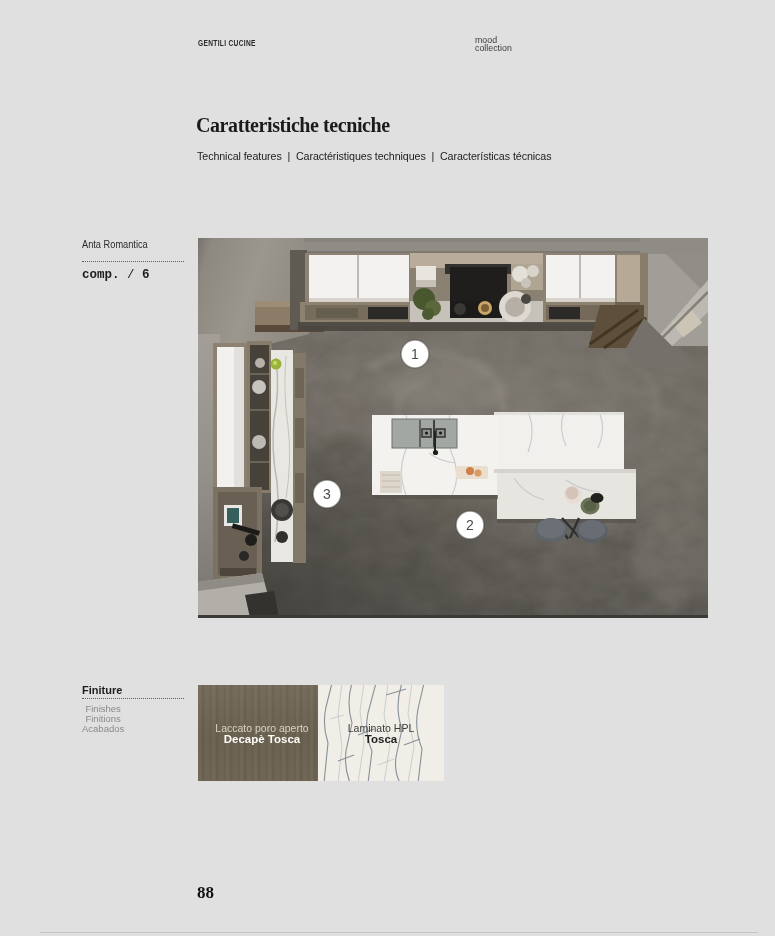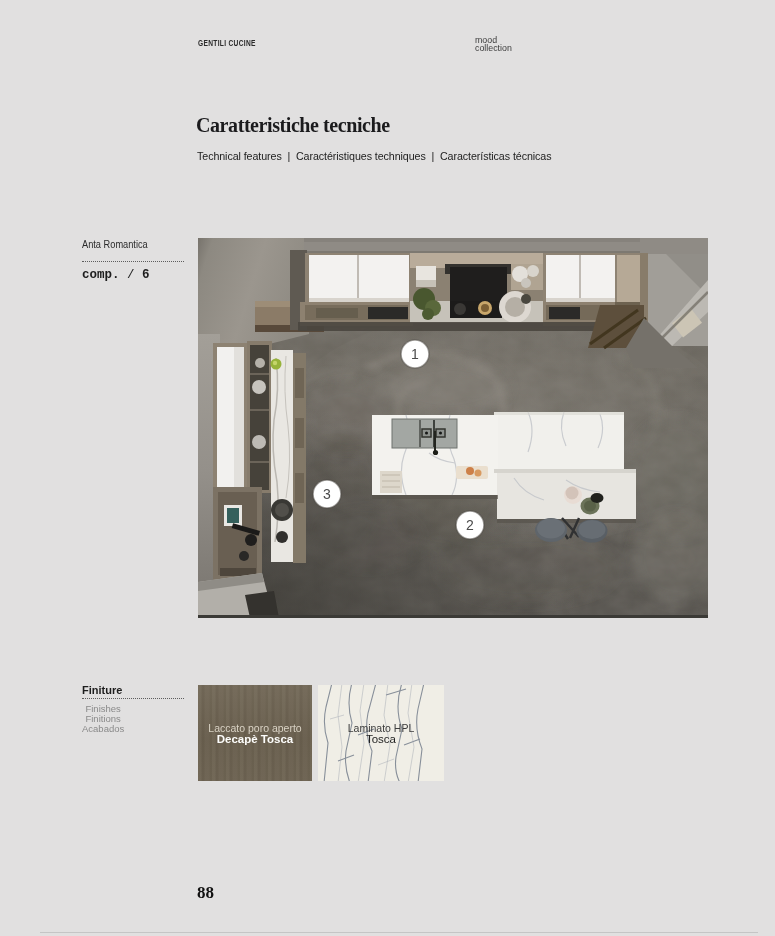--- a/index.html
+++ b/index.html
@@ -279,21 +279,21 @@
     <circle cx="129" cy="256" r="14" fill="#fff" stroke="#4e4b46" stroke-opacity=".55" stroke-width="1.6"></circle>
     <text x="129" y="261">3</text>
   </g>
 </svg>
 </div>
 
 <div class="abs" style="left:82px;top:684px;font-size:11px;font-weight:bold;color:#1d1d1d;">Finiture</div>
 <div class="abs" style="left:82px;top:698px;width:102px;border-bottom:1.4px dotted #5d5d5d;"></div>
 <div class="abs" style="left:82px;top:704px;font-size:9.5px;line-height:10px;color:#8a8a8a;text-align:center;">Finishes<br>Finitions<br>Acabados</div>
 
-<div class="abs" style="left:198px;top:685px;width:114px;height:96px;background:
+<div class="abs" style="left:198px;top:685px;width:128px;height:96px;background:
   repeating-linear-gradient(90deg, rgba(255,255,255,.03) 0 3px, rgba(0,0,0,.04) 4px 6px, rgba(255,255,255,.015) 7px 11px, rgba(0,0,0,.025) 12px 14px),
   linear-gradient(180deg,#746a59,#6a604f 55%,#6e6453);">
   <div style="position:absolute;left:0;right:0;top:36.5px;text-align:center;font-size:10.5px;color:#d9d2c4;">Laccato poro aperto</div>
   <div style="position:absolute;left:0;right:0;top:48px;text-align:center;font-size:11.5px;font-weight:bold;color:#fdfdfb;">Decapè Tosca</div>
 </div>
 
 <div class="abs" style="left:318px;top:685px;width:126px;height:96px;background:#f0eee6;">
 <svg width="114" height="96" viewBox="0 0 114 96" style="position:absolute;left:0;top:0;">
   <rect width="114" height="96" fill="#f0eee6"></rect>
   <g stroke="#6e7887" stroke-width="1.1" fill="none" opacity=".8">
@@ -310,18 +310,18 @@
   <g stroke="#98a0ab" stroke-width=".6" fill="none" opacity=".7">
     <path d="M24 -2 L20 30 L24 62 L20 98"></path>
     <path d="M46 -2 L42 26 L46 58 L40 98"></path>
     <path d="M70 -2 L66 30 L72 60 L66 98"></path>
     <path d="M94 -2 L90 28 L96 62 L90 98"></path>
     <path d="M12 34 L26 30"></path>
     <path d="M60 80 L76 74"></path>
   </g>
 </svg>
   <div style="position:absolute;left:0;right:0;top:36.5px;text-align:center;font-size:10.5px;color:#3b3b3b;">Laminato HPL</div>
-  <div style="position:absolute;left:0;right:0;top:48px;text-align:center;font-size:11.5px;font-weight:normal;color:#1f1f1f;">Tosca</div>
+  <div style="position:absolute;left:0;right:0;top:48px;text-align:center;font-size:11.5px;font-weight:bold;color:#1f1f1f;">Tosca</div>
 </div>
 
 <div class="abs" style="left:197px;top:883px;font-family:'Liberation Serif',serif;font-weight:bold;font-size:17px;color:#111;">88</div>
 
 <div class="abs" style="left:40px;top:932px;width:718px;border-bottom:1px solid rgba(100,100,100,.22);"></div>
 
 </body></html>

